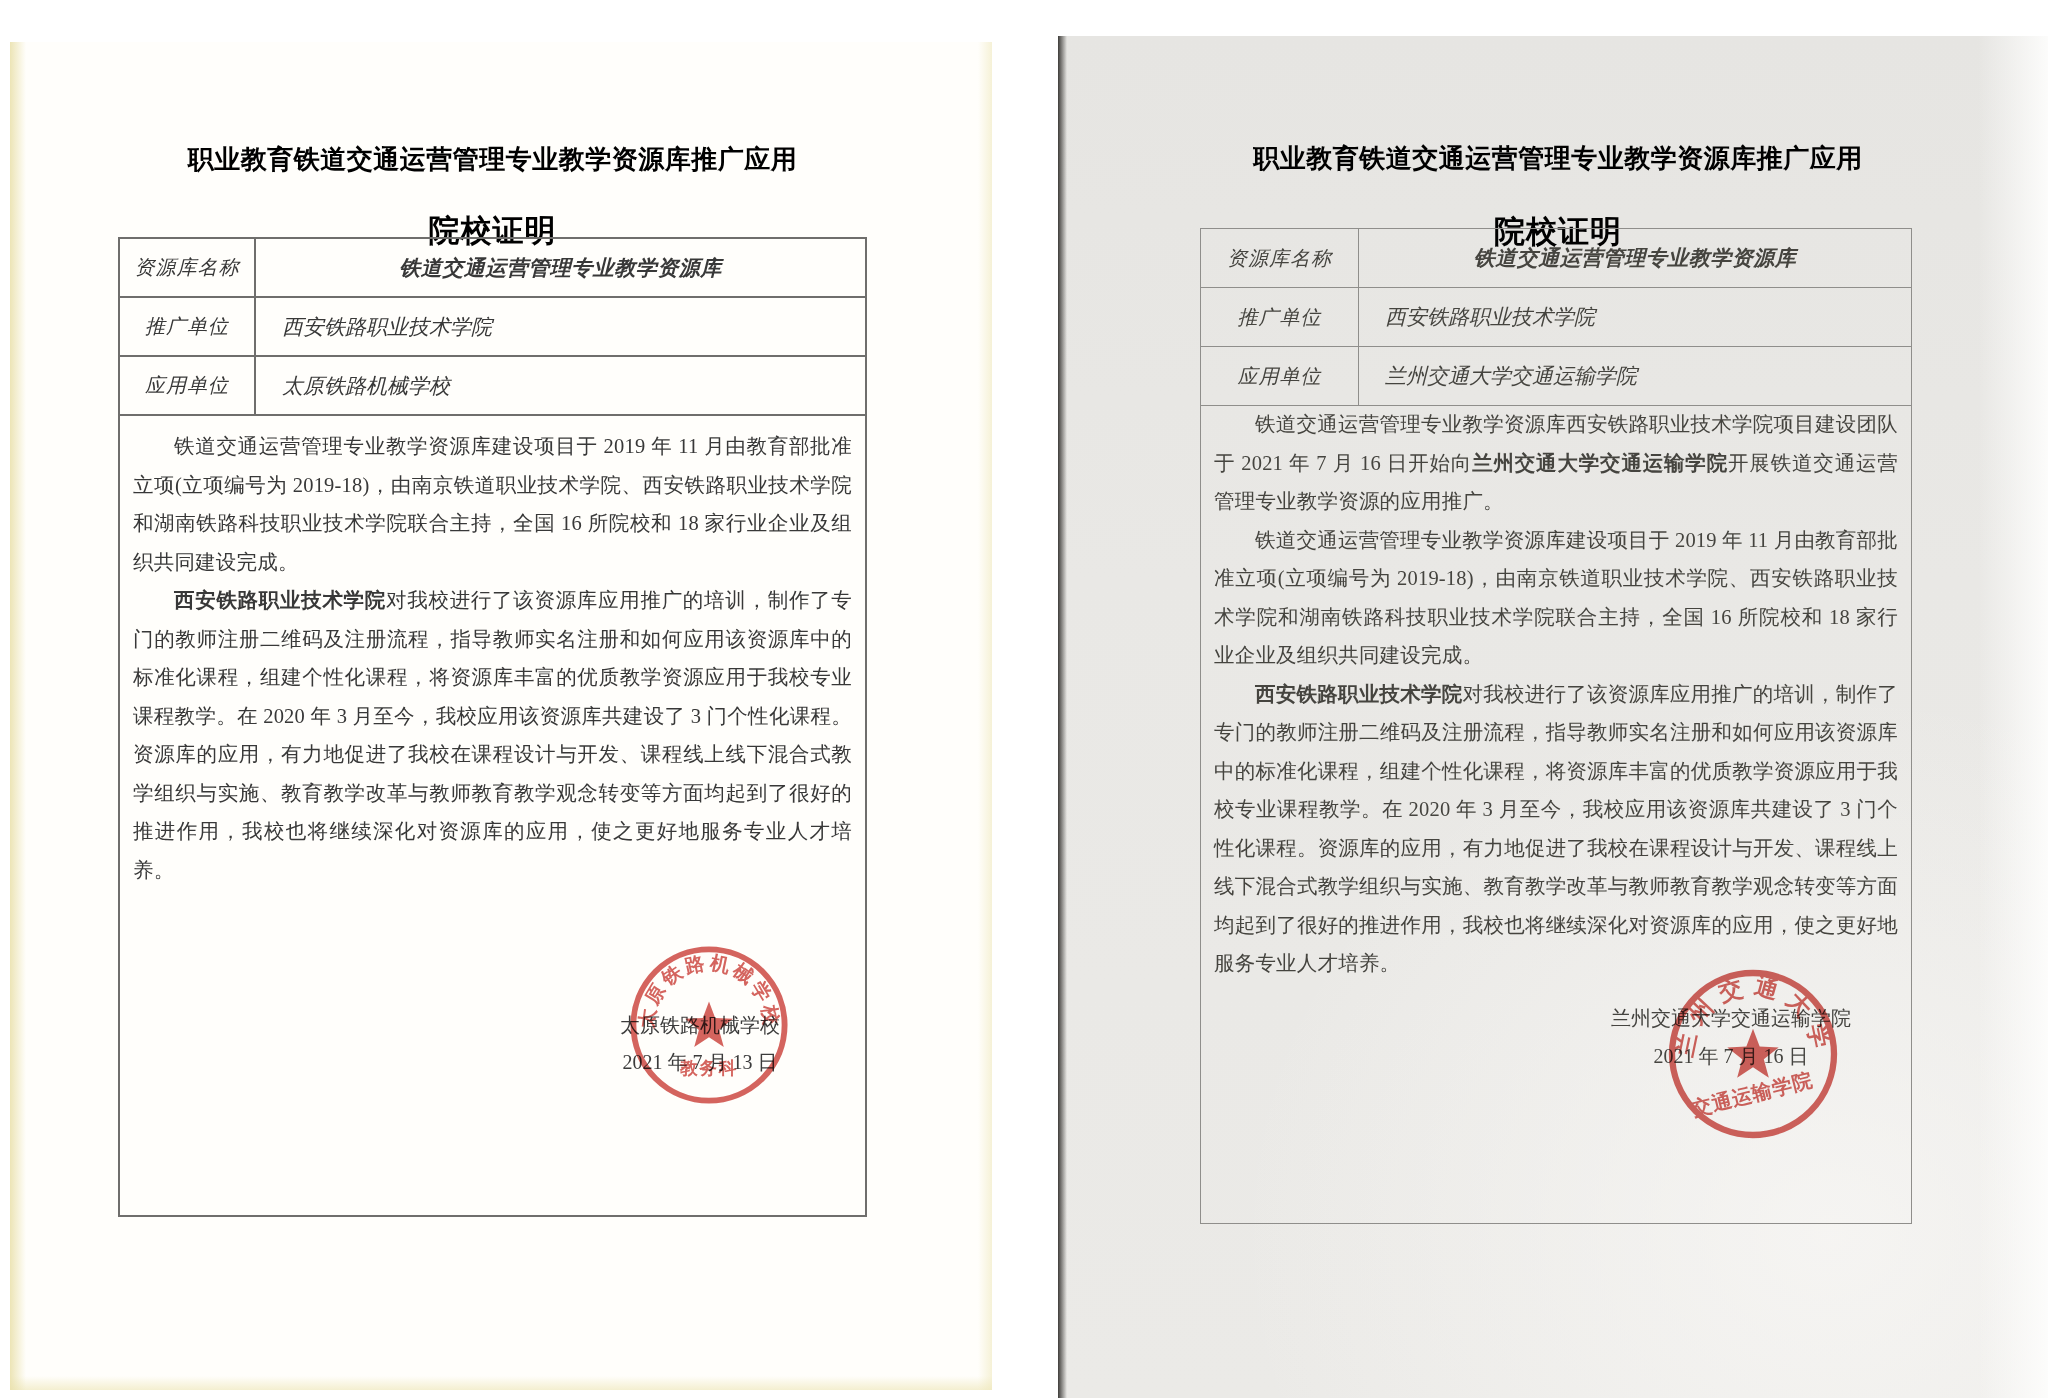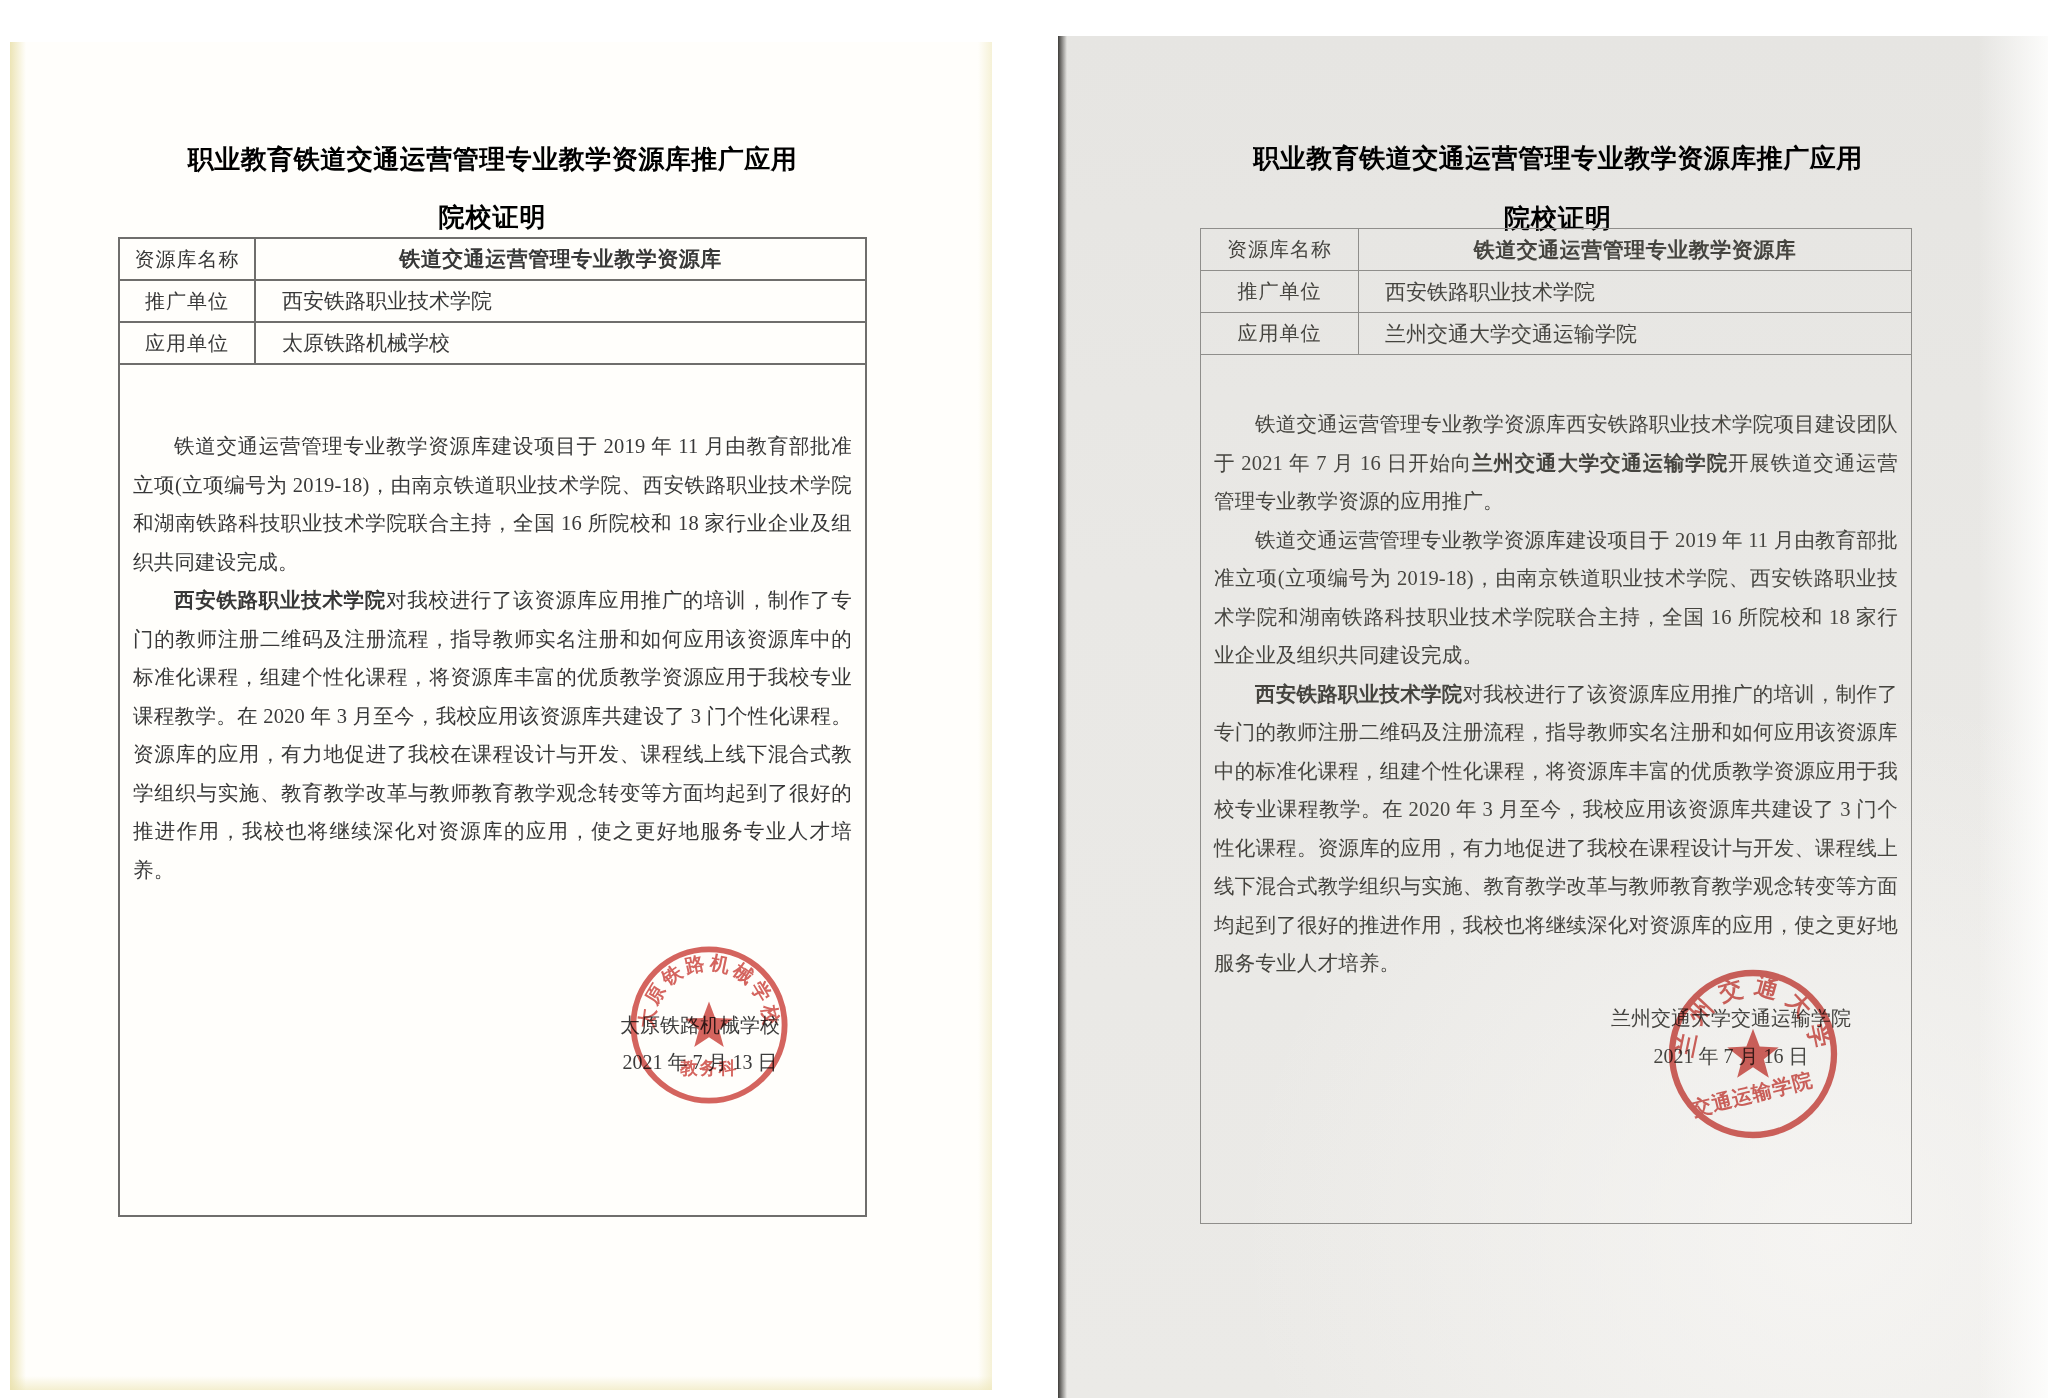--- a/index.html
+++ b/index.html
@@ -15,25 +15,25 @@
   
   #page-right{left:1058px;top:36px;width:990px;height:1362px;background:#e9e8e5;
      background-image:
        linear-gradient(90deg, rgba(43,41,38,.9) 0px, rgba(43,41,38,0) 9px),
        linear-gradient(270deg, rgba(253,253,252,.95) 0px, rgba(253,253,252,0) 70px),
        radial-gradient(ellipse 60% 40% at 78% 88%, rgba(248,247,245,.8), rgba(248,247,245,0)),
        linear-gradient(180deg,#e6e5e2 0%,#e9e8e5 40%,#ebeae7 100%);}
   .doc-title{position:absolute;text-align:center;font-family:"Liberation Sans","DejaVu Sans",sans-serif;
      font-weight:700;white-space:nowrap;}
   .t1{font-size:26px;letter-spacing:.5px;}
-  .t2{font-size:26px;letter-spacing:1px;}
+  .t2{font-size:31px;letter-spacing:1px;margin-top:10px;}
   .cbox{position:absolute;box-sizing:border-box;}
   #page-left  .cbox{border:2px solid #6f6e6c;color:#383838;}
   #page-right .cbox{border:1.5px solid #8f8e8b;color:#45443f;}
-  .trow{display:flex;box-sizing:border-box;height:42px;}
+  .trow{display:flex;box-sizing:border-box;height:59px;font-style:italic;}
   #page-left  .trow{border-bottom:2px solid #6f6e6c;}
   #page-right .trow{border-bottom:1.5px solid #8f8e8b;}
   .tcell{display:flex;align-items:center;box-sizing:border-box;font-size:20px;}
   .tlabel{justify-content:center;letter-spacing:1px;flex:0 0 auto;}
   #page-left  .tlabel{width:136px;border-right:2px solid #6f6e6c;}
   #page-right .tlabel{width:158px;border-right:1.5px solid #8f8e8b;}
   .tvalue{flex:1 1 auto;padding-left:26px;font-size:21px;}
   .tvalue.bold{font-weight:700;font-family:"Liberation Sans","DejaVu Sans",sans-serif;text-align:right;}
   .tvalue.center{justify-content:center;padding-left:0;letter-spacing:.5px;}
   .bodytext{position:absolute;left:0;right:0;padding:10px 13px 0 13px;}

